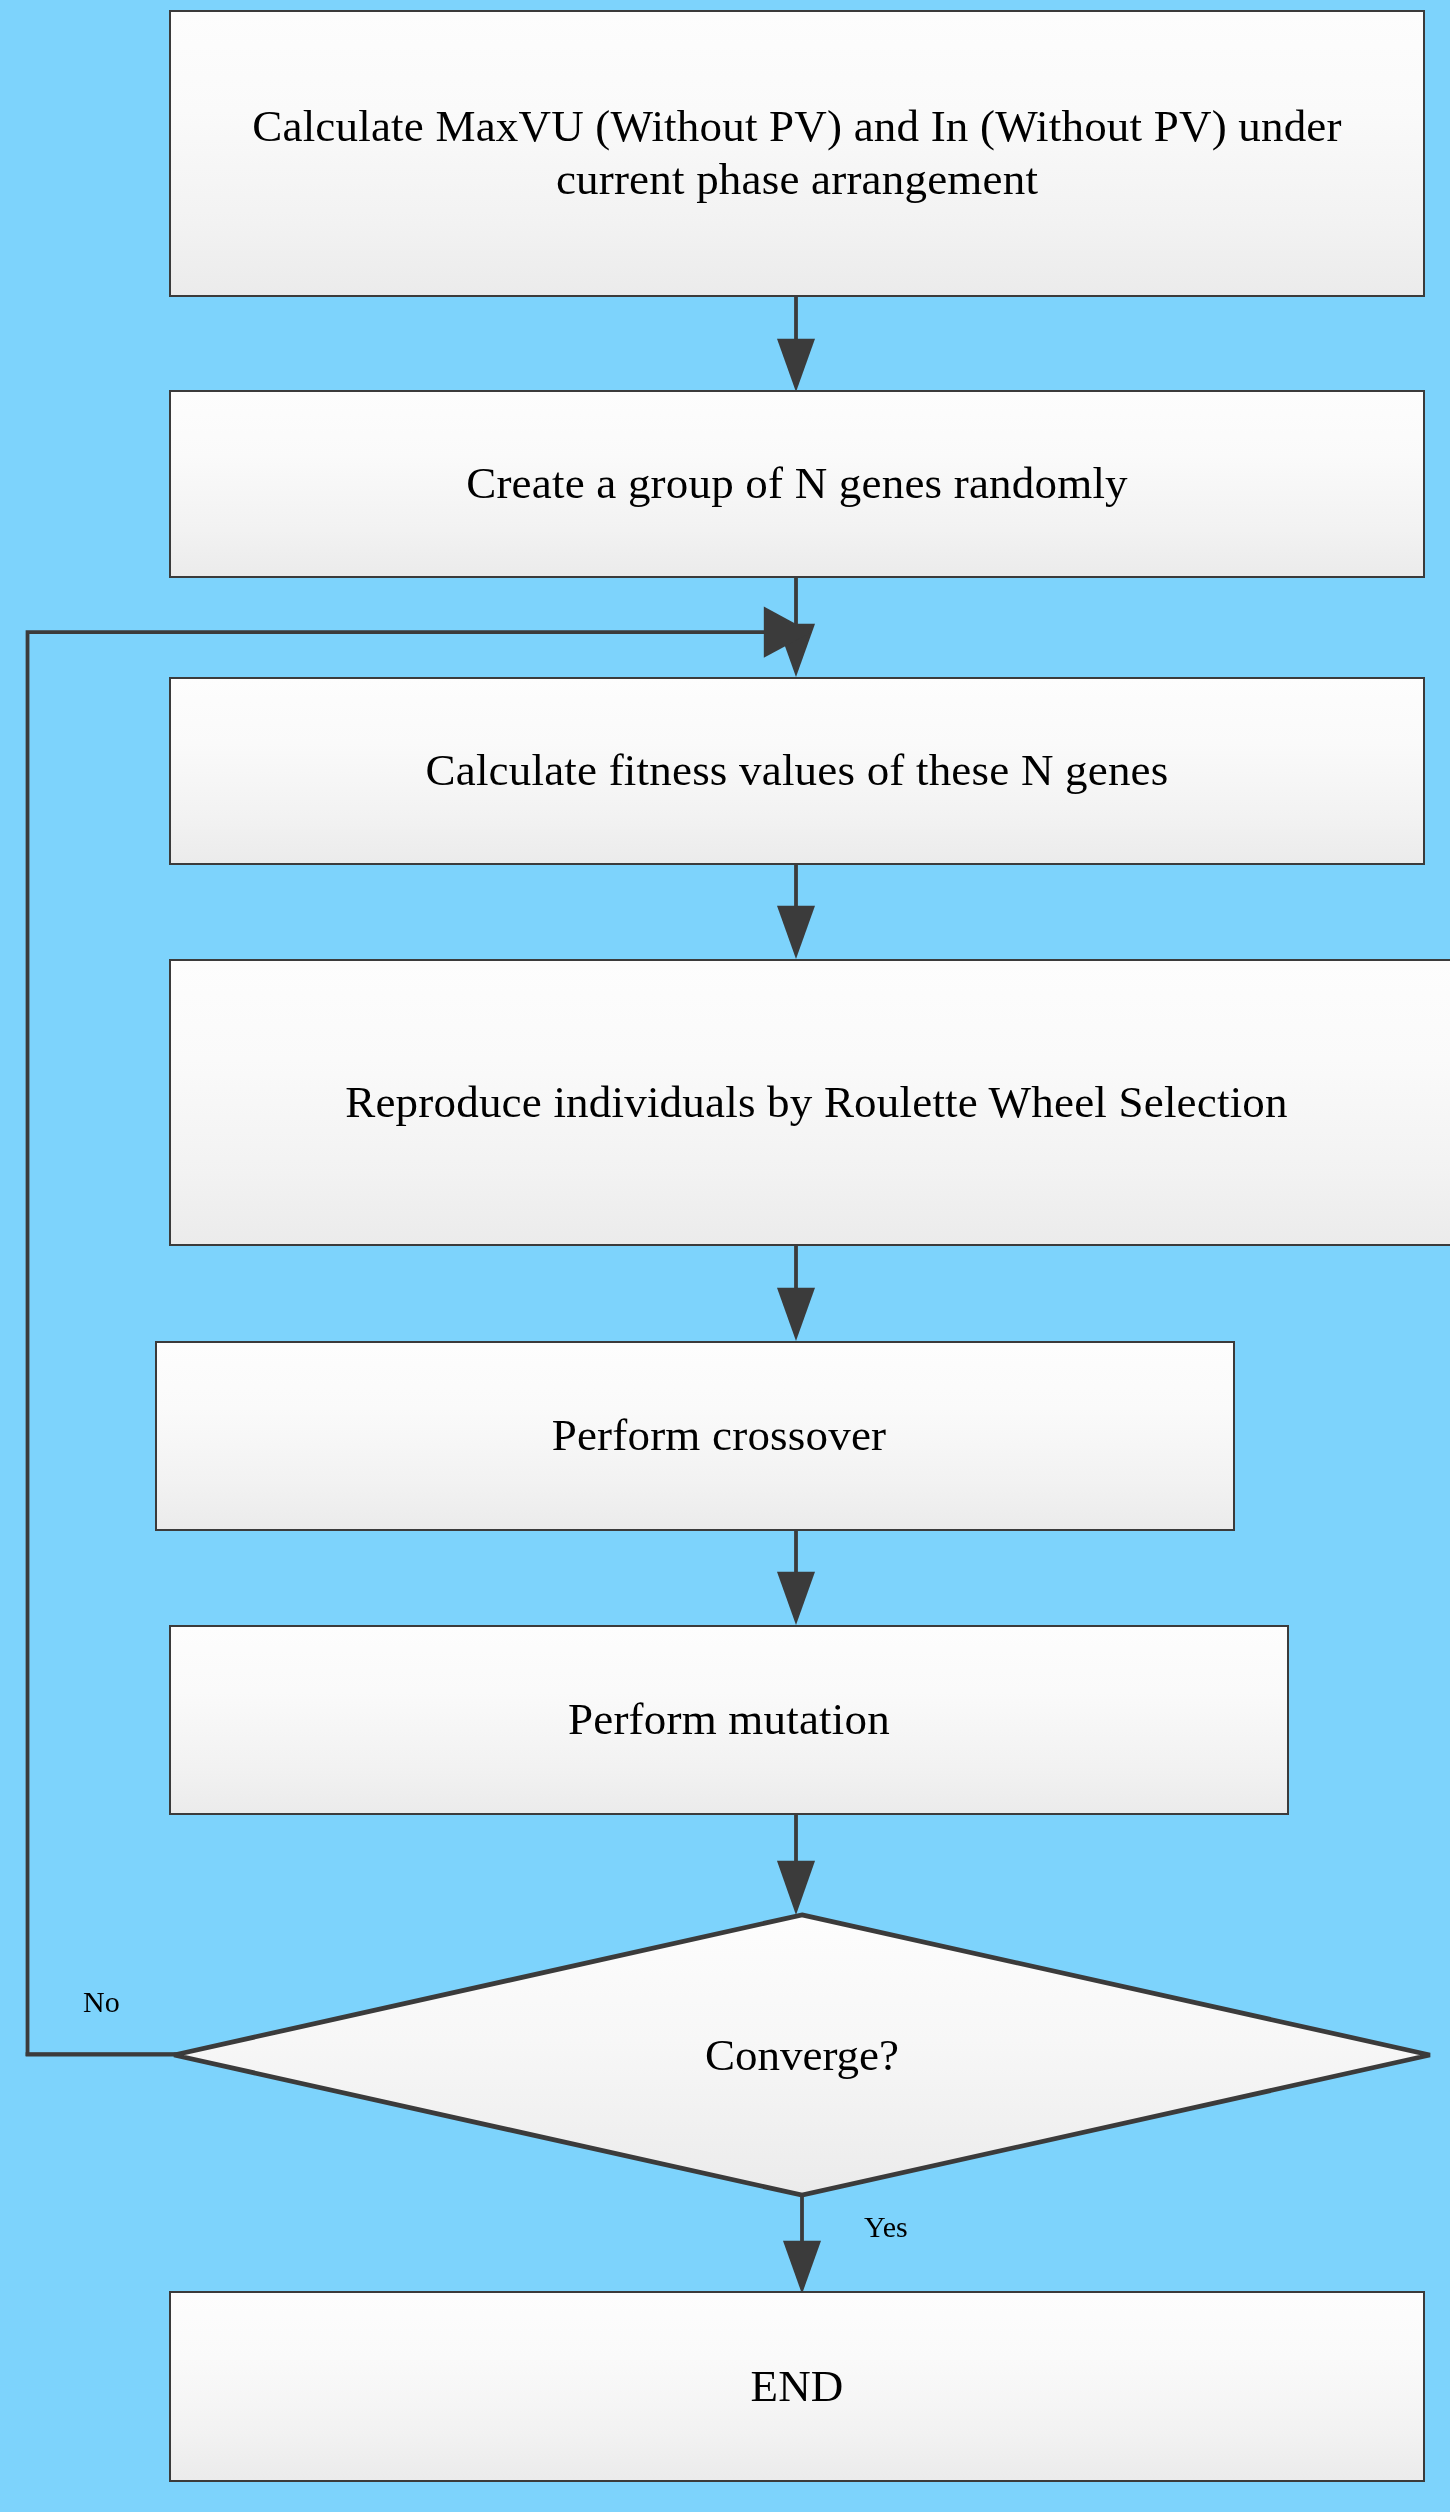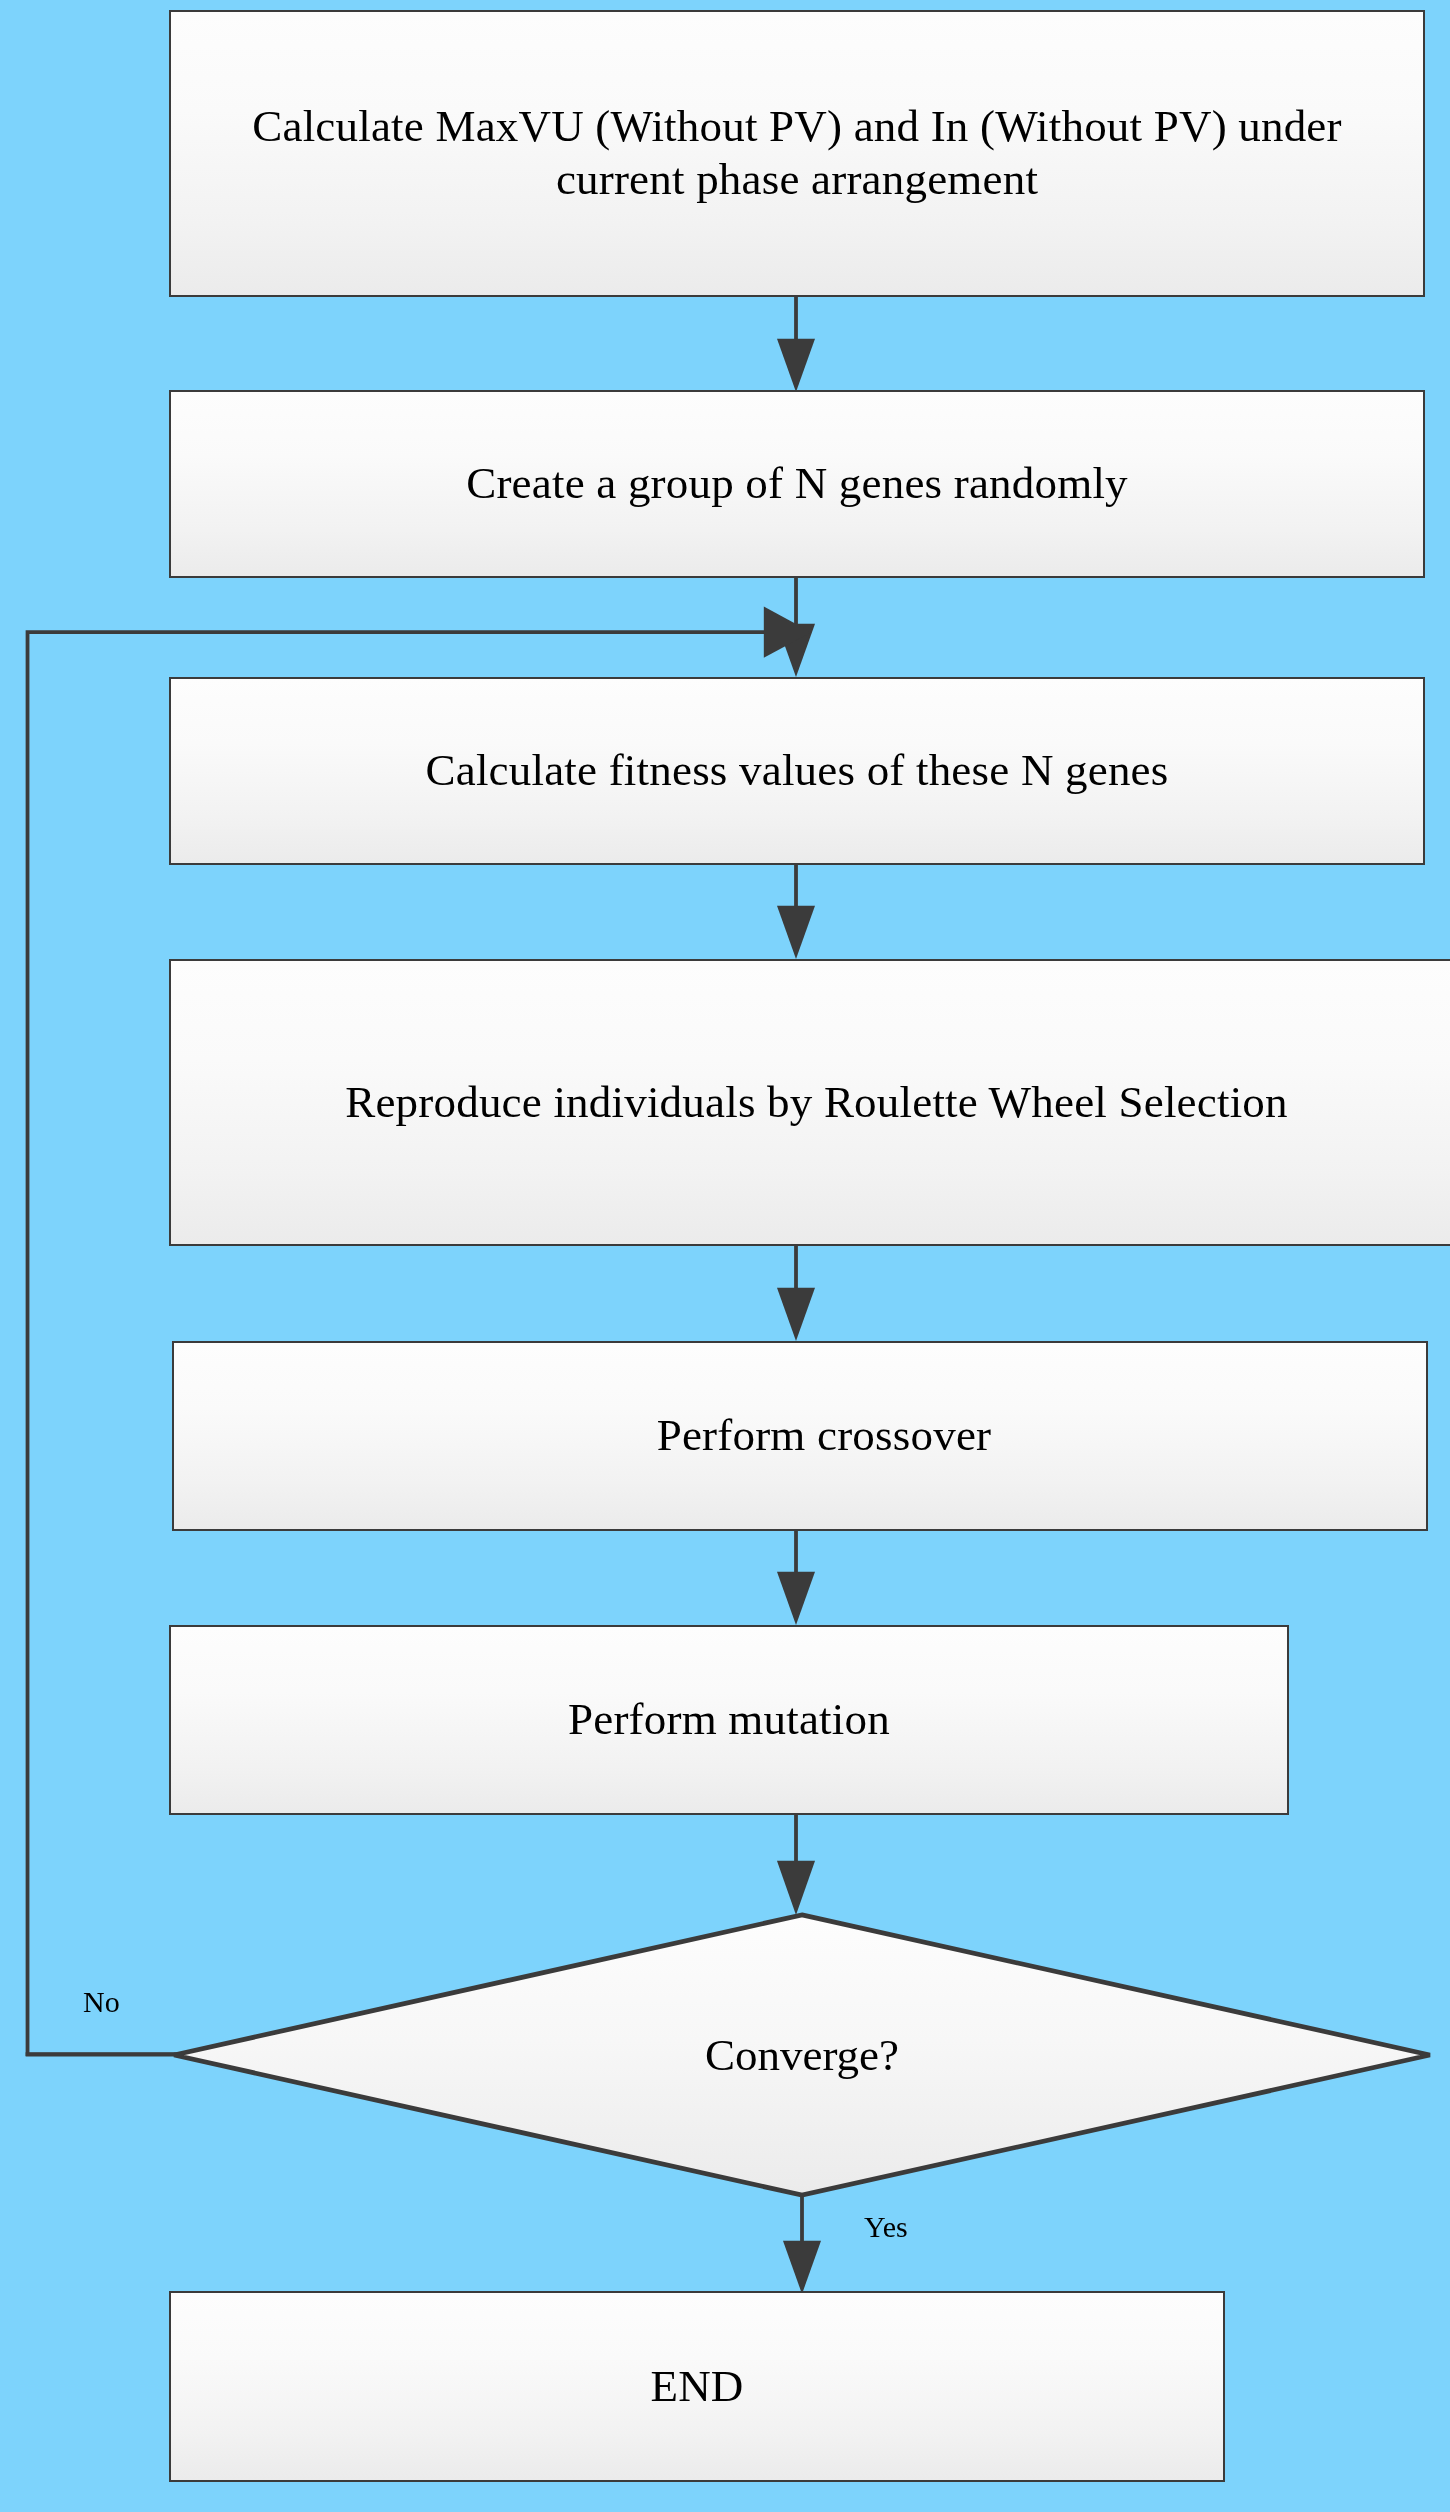--- a/index.html
+++ b/index.html
@@ -126,21 +126,21 @@
     <span class="node-text">Reproduce individuals by Roulette Wheel Selection</span>
   </div>
 
   <div class="conn" style="left:775px; top:1246px; width:42px; height:95px;">
     <svg width="42" height="95" viewBox="0 0 44 100">
       <line x1="22" y1="0" x2="22" y2="46" stroke="#3b3b3b" stroke-width="4"></line>
       <polygon points="2,44 42,44 22,100" fill="#3b3b3b"></polygon>
     </svg>
   </div>
 
-  <div class="node-box" style="left:172px; top:1341px; width:1256px; height:190px;padding-left:48px;">
+  <div class="node-box" style="left:155px; top:1341px; width:1080px; height:190px;padding-left:48px;">
     <span class="node-text">Perform crossover</span>
   </div>
 
   <div class="conn" style="left:775px; top:1530px; width:42px; height:95px;">
     <svg width="42" height="95" viewBox="0 0 44 100">
       <line x1="22" y1="0" x2="22" y2="46" stroke="#3b3b3b" stroke-width="4"></line>
       <polygon points="2,44 42,44 22,100" fill="#3b3b3b"></polygon>
     </svg>
   </div>
 
@@ -181,18 +181,18 @@
 
   <div class="conn" style="left:781px; top:2197px; width:42px; height:97px;">
     <svg width="42" height="97" viewBox="0 0 44 102">
       <line x1="22" y1="0" x2="22" y2="48" stroke="#3b3b3b" stroke-width="4"></line>
       <polygon points="2,46 42,46 22,102" fill="#3b3b3b"></polygon>
     </svg>
   </div>
 
   <div class="edge-label" style="left:864px; top:2210px;">Yes</div>
 
-  <div class="node-box" style="left:169px; top:2291px; width:1056px; height:191px;">
+  <div class="node-box" style="left:169px; top:2291px; width:1256px; height:191px;">
     <span class="node-text">END</span>
   </div>
 
 </div>
 
 
 </body></html>

